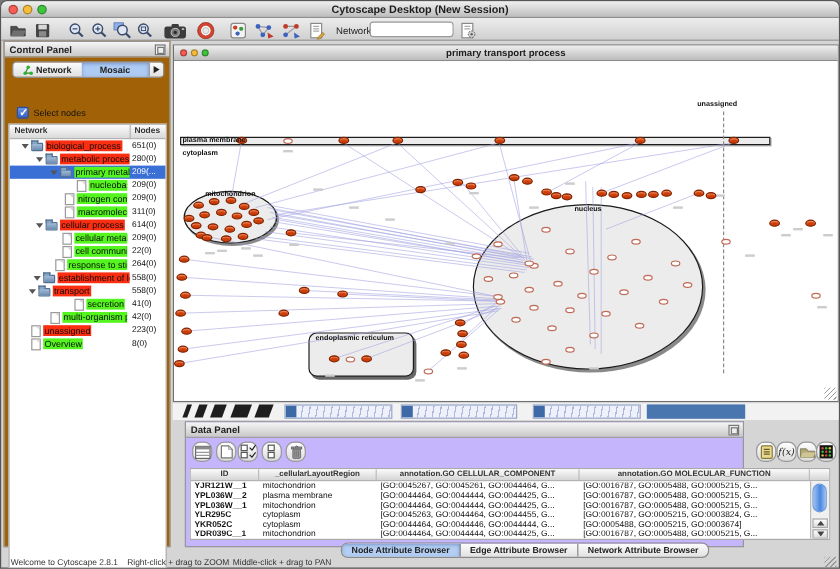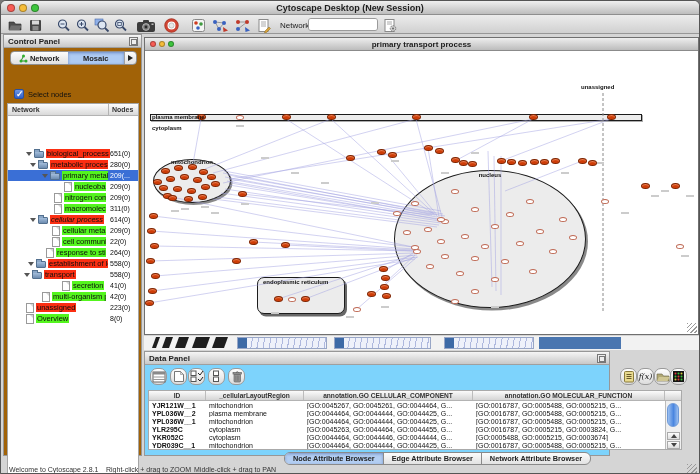--- a/index.html
+++ b/index.html
@@ -74,21 +74,21 @@
 .mlabel{position:absolute;width:8px;height:2px;background:#cccccc;z-index:3}
 .grip{position:absolute;width:10px;height:10px;background:repeating-linear-gradient(135deg,#9a9a9a 0 1px,transparent 1px 3px)}
 
 #bg-strip{position:absolute;left:143px;top:335px;width:555px;height:14px;background:#f2f2f2}
 .glyph{position:absolute;top:1px;background:#1e1e1e;transform:skewX(-20deg)}
 .thumb{position:absolute;top:1px;height:12px;background:#eef1fa;border:1px solid #98a6c6;display:flex;overflow:hidden}
 .thumb .tb{width:9px;height:100%;background:#3d6aa6;flex:none}
 .thumb .tc{flex:1;background:repeating-linear-gradient(100deg,transparent 0 5px,#aeb8de 5px 6px)}
 .bluebar{position:absolute;top:1px;height:12px;background:#4a76b0}
 
-#data-panel{position:absolute;left:143px;top:350px;width:466px;height:105px;background:#7dd3fc;border:1px solid #979797}
+#data-panel{position:absolute;left:153px;top:350px;width:466px;height:105px;background:#c4b5fd;border:1px solid #979797}
 .pbtn{position:absolute;width:17px;height:17px;border:1px solid #9a9a9a;border-radius:7px;background:linear-gradient(#fefefe,#dcdcdc);display:flex;align-items:center;justify-content:center}
 .fx{font-size:8px;font-style:italic;font-family:"DejaVu Serif",serif;color:#222}
 .dp-table{position:absolute;left:3px;top:38px;width:534px;height:60px;background:#fff;border:1px solid #aaa;overflow:hidden}
 .thead{display:flex;height:10px;background:linear-gradient(#fbfbfb,#d5d5d5);border-bottom:1px solid #b3b3b3;font-size:6.6px;font-weight:bold;color:#333}
 .th{display:flex;align-items:center;justify-content:center;border-right:1px solid #bcbcbc;overflow:hidden;white-space:nowrap;flex:none}
 .trow{display:flex;height:8.17px;font-size:7px;color:#111;align-items:center;white-space:nowrap}
 .td{overflow:hidden;padding-left:3px;flex:none}
 .td.id{font-weight:bold}
 .vscroll{position:absolute;right:0;top:10px;bottom:0;width:16px;background:#f0f0f0;border-left:1px solid #bbb}
 .vthumb{position:absolute;left:1px;top:2px;width:12px;height:24px;border-radius:6px;background:linear-gradient(90deg,#9cc0f0,#4a86e0 55%,#9cc0f0);border:1px solid #6f9ad8}
@@ -255,21 +255,21 @@
     <div class="checkbox-row">
       <span class="checkbox"></span>
       <span>Select nodes</span>
     </div>
     <div class="tree">
       <div class="tree-header">
         <span class="c1">Network</span>
         <span class="c2">Nodes</span>
       </div>
       <div>
-          <div class="tree-row" style="padding-left: 18px; margin-top: 32px;">
+          <div class="tree-row" style="padding-left: 10px;">
             <span class="exp"></span>
             <span class="i-folder"></span>
             <span class="lbl red" style="max-width: 70px;">biological_process</span>
             <span class="count">651(0)</span>
           </div>
           <div class="tree-row" style="padding-left: 22px;">
             <span class="exp"></span>
             <span class="i-folder"></span>
             <span class="lbl red" style="max-width: 58px;">metabolic process</span>
             <span class="count">280(0)</span>
@@ -291,21 +291,21 @@
             <span class="count">209(0)</span>
           </div>
           <div class="tree-row" style="padding-left: 46px;">
             <span class="i-file"></span>
             <span class="lbl green" style="max-width: 42px;">macromolecule</span>
             <span class="count">311(0)</span>
           </div>
           <div class="tree-row" style="padding-left: 22px;">
             <span class="exp"></span>
             <span class="i-folder"></span>
-            <span class="lbl red" style="max-width: 58px; font-style: italic;">cellular process</span>
+            <span class="lbl red" style="max-width: 58px;">cellular process</span>
             <span class="count">614(0)</span>
           </div>
           <div class="tree-row" style="padding-left: 44px;">
             <span class="i-file"></span>
             <span class="lbl green" style="max-width: 44px;">cellular metabo</span>
             <span class="count">209(0)</span>
           </div>
           <div class="tree-row" style="padding-left: 44px;">
             <span class="i-file"></span>
             <span class="lbl green" style="max-width: 44px;">cell communicat</span>

